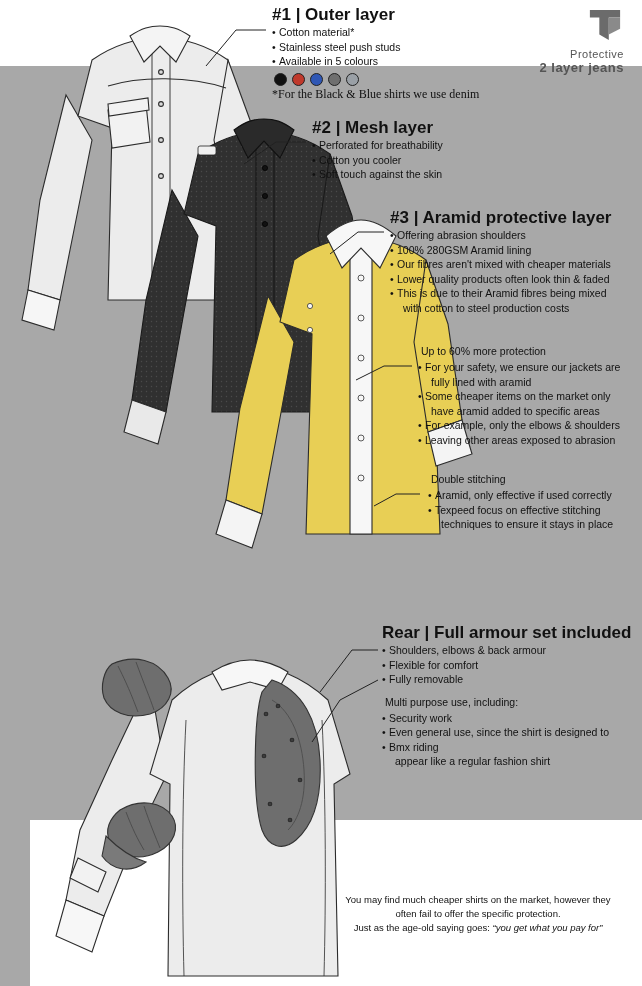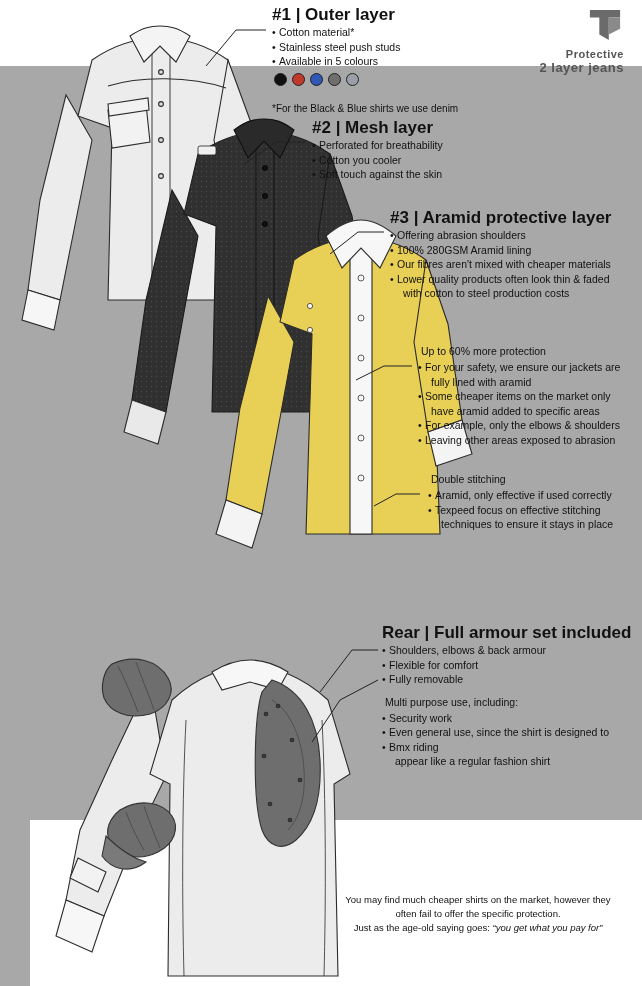--- a/index.html
+++ b/index.html
@@ -56,21 +56,21 @@
     color: #4a4a4a;
   }
   .logo-mark {
     width: 38px;
     height: 34px;
     margin-left: auto;
     margin-bottom: 2px;
   }
   .logo-line1 {
     font-size: 11px;
-    font-weight: bold;
+    font-weight: normal;
     letter-spacing: 0.5px;
     color: #555;
     line-height: 13px;
   }
   .logo-line2 {
     font-size: 13px;
     font-weight: bold;
     letter-spacing: 0.5px;
     color: #555;
     line-height: 13px;
@@ -102,25 +102,26 @@
   .callout li.bullet::before {
     content: "\2022";
     position: absolute;
     left: 0;
     top: 0;
   }
   .callout li.cont {
     padding-left: 13px;
   }
   .footnote {
-    font-size: 10px;
+    font-size: 12px;
     line-height: 10px;
-    margin-top: 18px;
+    margin-top: 3px;
     color: #111;
     white-space: nowrap;
+    font-family: Liberation Serif, serif;
   }
   .subhead {
     font-size: 10.5px;
     line-height: 15px;
     margin: 0 0 1px 0;
     padding-left: 3px;
     white-space: nowrap;
   }
 
   
@@ -339,20 +340,21 @@
     </ul>
   </div>
 
   <div class="callout" style="left:390px; top:211px;">
     <h3>#3 | Aramid protective layer</h3>
     <ul>
       <li class="bullet">Offering abrasion shoulders</li>
       <li class="bullet">100% 280GSM Aramid lining</li>
       <li class="bullet">Our fibres aren't mixed with cheaper materials</li>
       <li class="bullet">Lower quality products often look thin &amp; faded</li>
+      <li class="bullet">This is due to their Aramid fibres being mixed</li>
       <li class="cont">with cotton to steel production costs</li>
     </ul>
   </div>
 
   <div class="callout" style="left:418px; top:344px;">
     <div class="subhead">Up to 60% more protection</div>
     <ul>
       <li class="bullet">For your safety, we ensure our jackets are</li>
       <li class="cont">fully lined with aramid</li>
       <li class="bullet">Some cheaper items on the market only</li>

